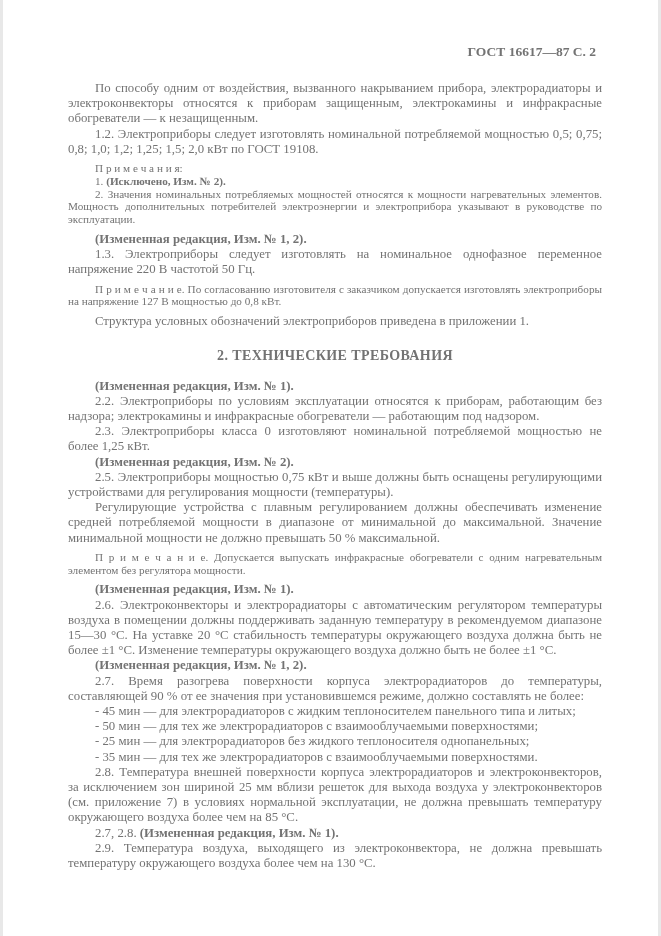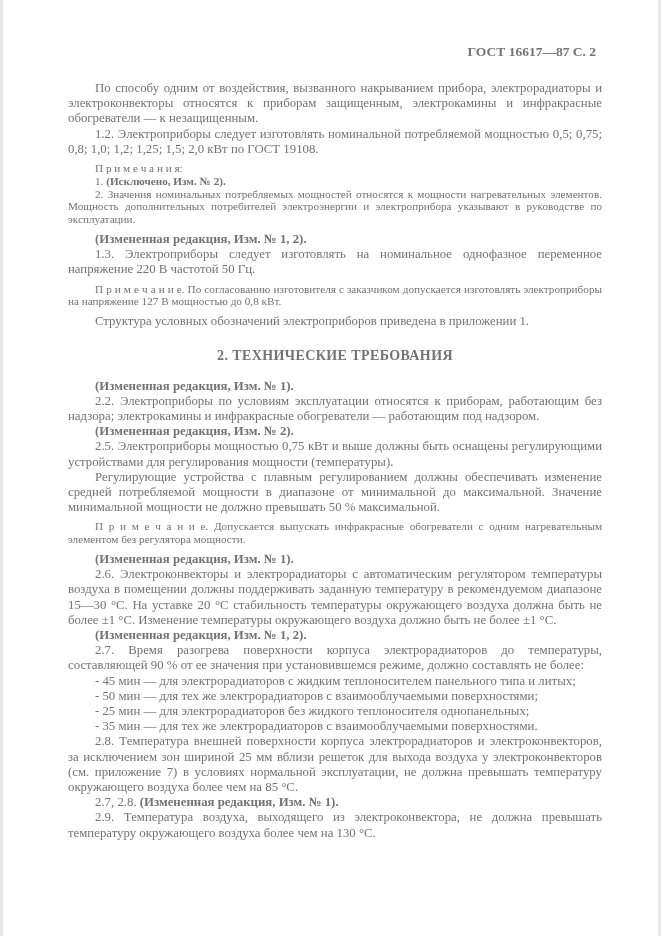--- a/index.html
+++ b/index.html
@@ -55,20 +55,21 @@
       <p class="para note indent"><span>П р и м е ч а н и я:</span></p>
       <p class="para note indent"><span>1. </span><span class="seg-bold">(Исключено, Изм. № 2).</span></p>
       <p class="para note indent"><span>2. Значения номинальных потребляемых мощностей относятся к мощности нагревательных элементов. Мощность дополнительных потребителей электроэнергии и электроприбора указывают в руководстве по эксплуатации.</span></p>
       <p class="para body indent"><span class="seg-bold">(Измененная редакция, Изм. № 1, 2).</span></p>
       <p class="para body indent"><span>1.3. Электроприборы следует изготовлять на номинальное однофазное переменное напряжение 220 В частотой 50 Гц.</span></p>
       <p class="para note indent"><span>П р и м е ч а н и е. По согласованию изготовителя с заказчиком допускается изготовлять электроприборы на напряжение 127 В мощностью до 0,8 кВт.</span></p>
       <p class="para body indent"><span>Структура условных обозначений электроприборов приведена в приложении 1.</span></p>
       <p class="para heading"><span class="seg-bold">2. ТЕХНИЧЕСКИЕ ТРЕБОВАНИЯ</span></p>
       <p class="para body indent"><span class="seg-bold">(Измененная редакция, Изм. № 1).</span></p>
       <p class="para body indent"><span>2.2. Электроприборы по условиям эксплуатации относятся к приборам, работающим без надзора; электрокамины и инфракрасные обогреватели — работающим под надзором.</span></p>
+      <p class="para body indent"><span>2.3. Электроприборы класса 0 изготовляют номинальной потребляемой мощностью не более 1,25 кВт.</span></p>
       <p class="para body indent"><span class="seg-bold">(Измененная редакция, Изм. № 2).</span></p>
       <p class="para body indent"><span>2.5. Электроприборы мощностью 0,75 кВт и выше должны быть оснащены регулирующими устройствами для регулирования мощности (температуры).</span></p>
       <p class="para body indent"><span>Регулирующие устройства с плавным регулированием должны обеспечивать изменение средней потребляемой мощности в диапазоне от минимальной до максимальной. Значение минимальной мощности не должно превышать 50 % максимальной.</span></p>
       <p class="para note indent"><span>П р и м е ч а н и е. Допускается выпускать инфракрасные обогреватели с одним нагревательным элементом без регулятора мощности.</span></p>
       <p class="para body indent"><span class="seg-bold">(Измененная редакция, Изм. № 1).</span></p>
       <p class="para body indent"><span>2.6. Электроконвекторы и электрорадиаторы с автоматическим регулятором температуры воздуха в помещении должны поддерживать заданную температуру в рекомендуемом диапазоне 15—30 °С. На уставке 20 °С стабильность температуры окружающего воздуха должна быть не более ±1 °С. Изменение температуры окружающего воздуха должно быть не более ±1 °С.</span></p>
       <p class="para body indent"><span class="seg-bold">(Измененная редакция, Изм. № 1, 2).</span></p>
       <p class="para body indent"><span>2.7. Время разогрева поверхности корпуса электрорадиаторов до температуры, составляющей 90 % от ее значения при установившемся режиме, должно составлять не более:</span></p>
       <p class="para body indent"><span>- 45 мин — для электрорадиаторов с жидким теплоносителем панельного типа и литых;</span></p>
       <p class="para body indent"><span>- 50 мин — для тех же электрорадиаторов с взаимооблучаемыми поверхностями;</span></p>

